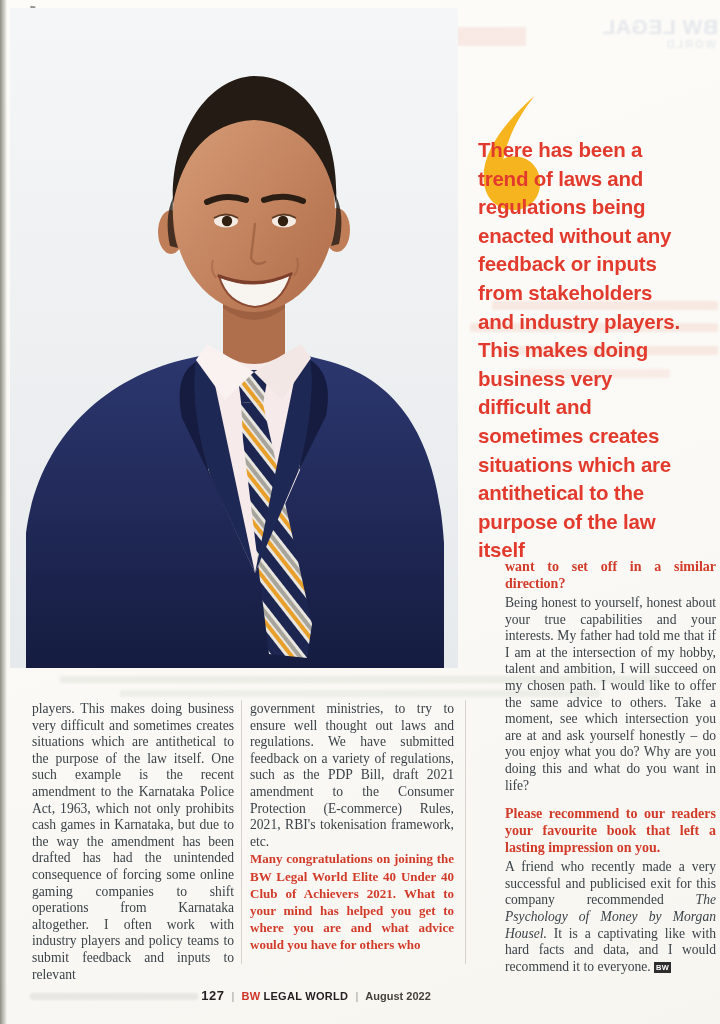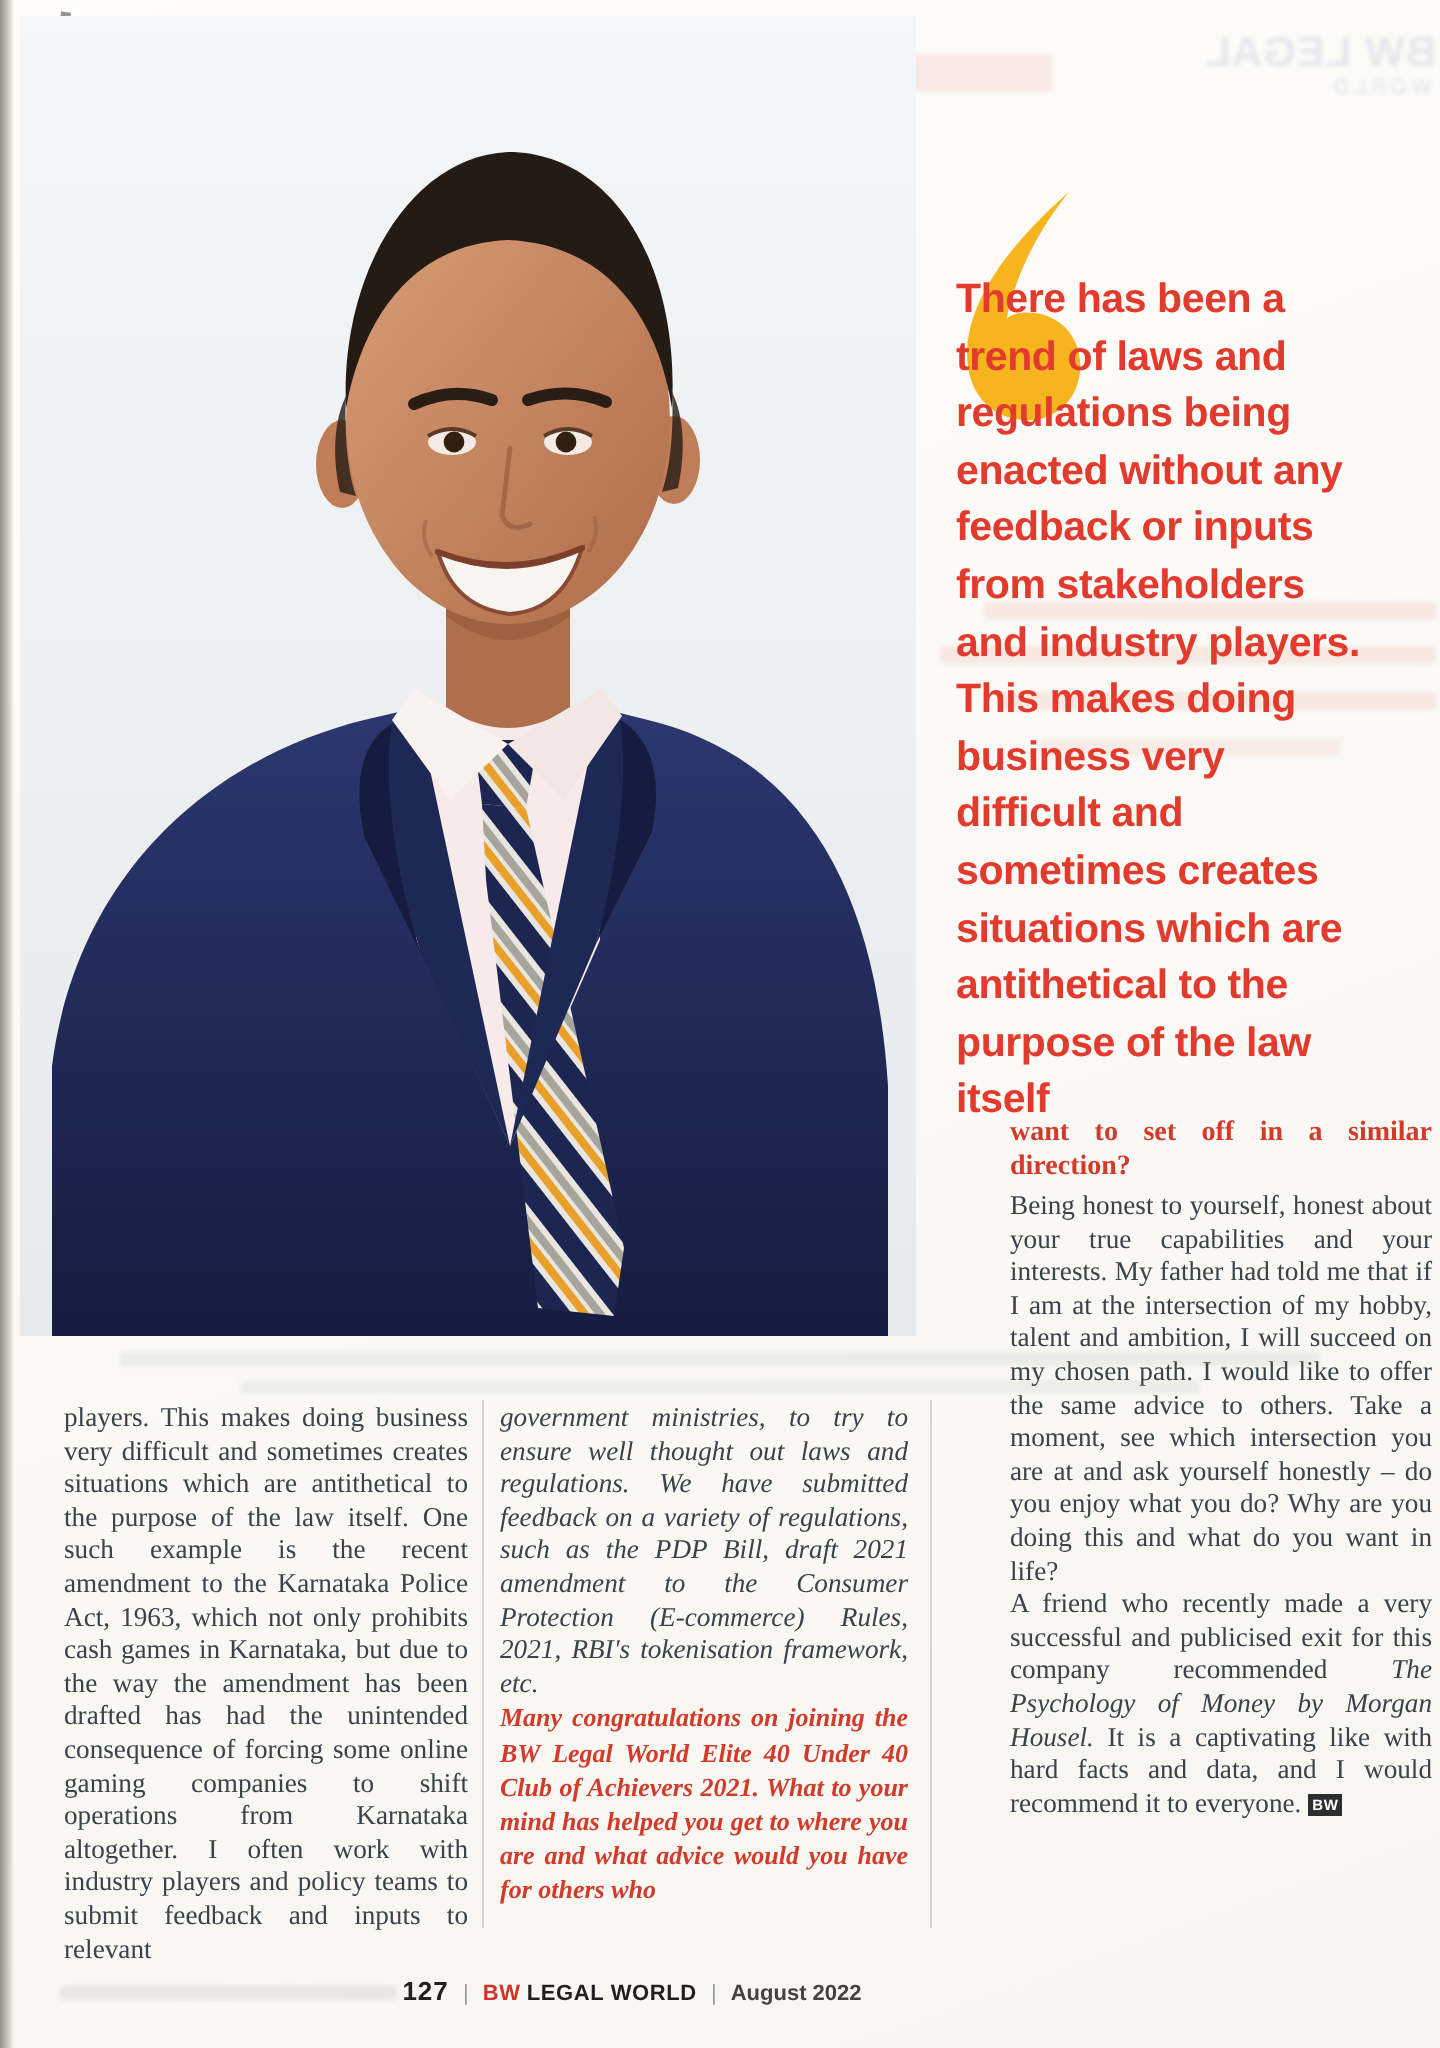--- a/index.html
+++ b/index.html
@@ -33,21 +33,21 @@
   
   .quote-mark{position:absolute;left:476px;top:92px;z-index:1;}
   .quote-text{position:absolute;left:478px;top:136px;width:208px;z-index:2;
         font-family:"Liberation Sans",sans-serif;font-weight:bold;
         font-size:20.5px;line-height:28.6px;letter-spacing:-0.2px;color:#e23b2e;}
 
   
   .body-text{font-size:13.6px;line-height:16.6px;color:#3b4248;text-align:justify;
         hyphens:auto;-webkit-hyphens:auto;}
   .col1{position:absolute;left:32px;top:701px;width:202px;}
-  .col2{position:absolute;left:250px;top:701px;width:204px;font-style:italic;}
+  .col2{position:absolute;left:250px;top:701px;width:204px;}
   .col3{position:absolute;left:478px;top:558px;width:211px;margin-left:27px;}
   .red-q{color:#d23b2a;font-weight:bold;}
   .col2 .red-q{font-size:13px;line-height:17.2px;}
   .col3 .red-q{font-size:14px;line-height:17px;margin:0 0 3px 0;}
   .col3 .red-q.second{margin-top:11px;}
   .divider{position:absolute;top:700px;width:1px;height:264px;background:#d7d4cd;}
   .div1{left:241px;} .div2{left:465px;}
   .book{font-style:italic;}
   .bw-mark{display:inline-block;background:#2d2d2d;color:#ffffff;
         font-family:"Liberation Sans",sans-serif;font-weight:bold;font-size:7.5px;
@@ -163,20 +163,21 @@
   <div class="col1 body-text">players. This makes doing business very difficult and sometimes creates situations which are antithetical to the purpose of the law itself. One such example is the recent amendment to the Karnataka Police Act, 1963, which not only prohibits cash games in Karnataka, but due to the way the amendment has been drafted has had the unintended consequence of forcing some online gaming companies to shift operations from Karnataka altogether. I often work with industry players and policy teams to submit feedback and inputs to relevant</div>
 
   <div class="col2 body-text">
     <div>government ministries, to try to ensure well thought out laws and regulations. We have submitted feedback on a variety of regulations, such as the PDP Bill, draft 2021 amendment to the Consumer Protection (E-commerce) Rules, 2021, RBI's tokenisation framework, etc.</div>
     <div class="red-q">Many congratulations on joining the BW Legal World Elite 40 Under 40 Club of Achievers 2021. What to your mind has helped you get to where you are and what advice would you have for others who</div>
   </div>
 
   <div class="col3 body-text">
     <div class="red-q">want to set off in a similar direction?</div>
     <div>Being honest to yourself, honest about your true capabilities and your interests. My father had told me that if I am at the intersection of my hobby, talent and ambition, I will succeed on my chosen path. I would like to offer the same advice to others. Take a moment, see which intersection you are at and ask yourself honestly – do you enjoy what you do? Why are you doing this and what do you want in life?</div>
+    <div class="red-q second">Please recommend to our readers your favourite book that left a lasting impression on you.</div>
     <div>
       <span>A friend who recently made a very successful and publicised exit for this company recommended </span><span class="book">The Psychology of Money by Morgan Housel.</span><span> It is a captivating like with hard facts and data, and I would recommend it to everyone. </span><span class="bw-mark">BW</span>
     </div>
   </div>
 
   <div class="footer">
     <span class="pg">127</span>
     <span class="sep">|</span>
     <span class="bw">BW</span>
     <span class="brand">LEGAL WORLD</span>

